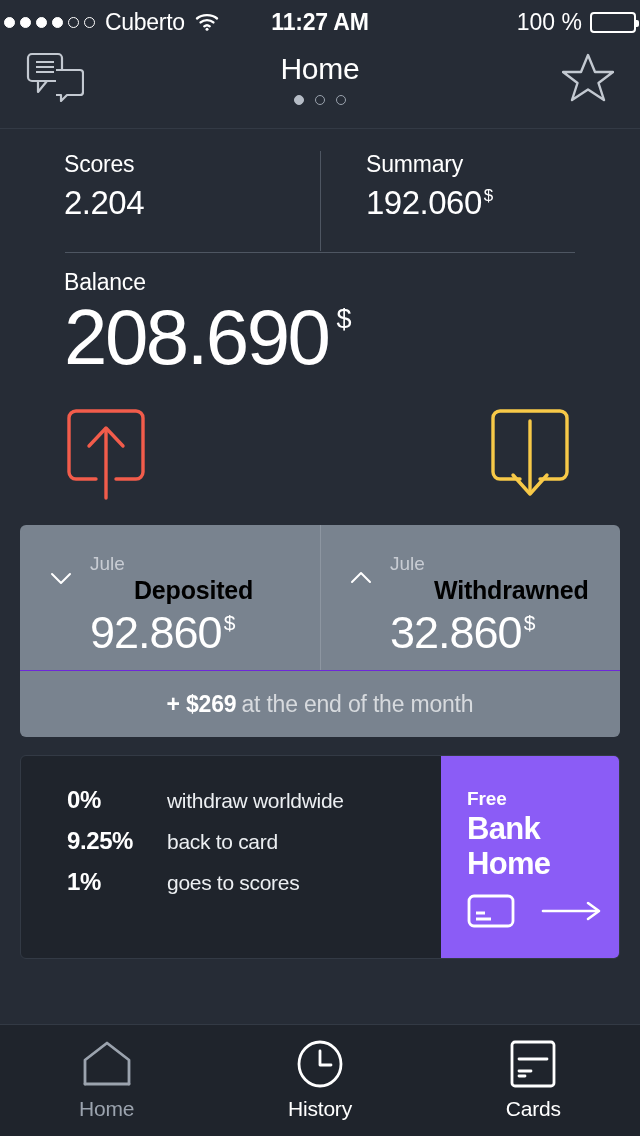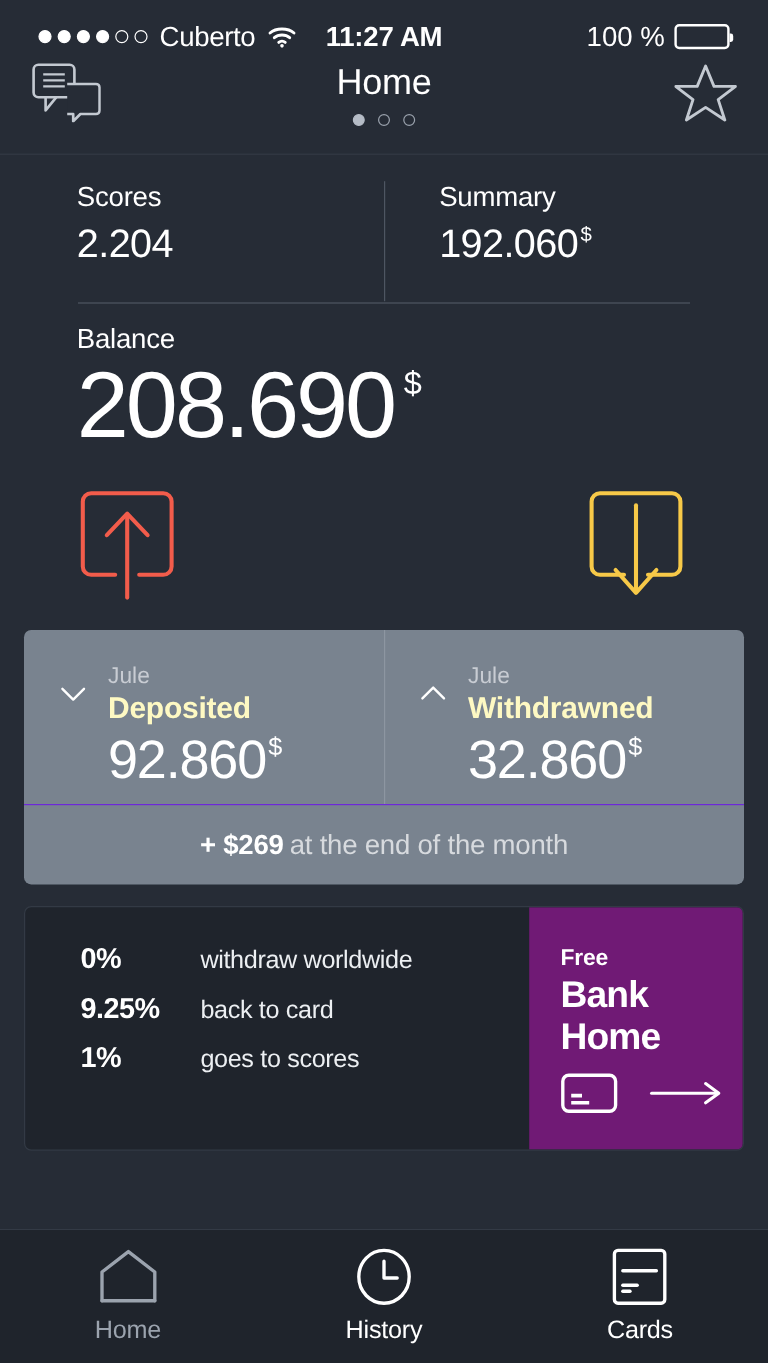--- a/index.html
+++ b/index.html
@@ -20,22 +20,22 @@
     display: flex;
     flex-direction: column;
     position: relative;
   }
 
   
   .statusbar {
     height: 44px;
     flex: 0 0 44px;
     display: flex;
-    align-items: flex-end;
-    padding: 0 32px;
+    align-items: center;
+    padding: 0 4px;
     box-sizing: border-box;
     position: relative;
   }
   .sb-left { display: flex; align-items: center; gap: 10px; }
   .sig-dots { display: flex; align-items: center; gap: 5px; }
   .sig-dot {
     width: 11px; height: 11px; border-radius: 50%;
     border: 1.6px solid #ffffff; box-sizing: border-box;
   }
   .sig-dot.on { background: #ffffff; }
@@ -147,21 +147,21 @@
   .panel-top { display: flex; flex: 1; position: relative; }
   .panel-col {
     flex: 1; padding: 28px 0 0 0; box-sizing: border-box;
     position: relative;
   }
   .panel-col-inner { padding-left: 28px; }
   .panel-col.right .panel-col-inner { padding-left: 28px; }
   .pc-head { display: flex; align-items: flex-start; gap: 16px; }
   .chev { width: 26px; height: 26px; margin-top: 12px; flex: 0 0 26px; }
   .pc-sub { font-size: 19px; color: #c8ccd3; font-weight: 400; line-height: 1.15; }
-  .pc-title { font-size: 25px; font-weight: 700; color: #fef9c3; letter-spacing: -0.2px; margin-top: 1px; }
+  .pc-title { font-size: 25px; font-weight: 700; color: #000000; letter-spacing: -0.2px; margin-top: 1px; margin-left: 44px; }
   .pc-amount {
     display: flex; align-items: flex-start;
     font-size: 45px; font-weight: 400; color: #ffffff;
     letter-spacing: -1px; margin-top: 2px; padding-left: 42px;
   }
   .pc-amount .cur2 { font-size: 21px; margin-left: 2px; margin-top: 4px; }
   .panel-vdiv {
     position: absolute; left: 50%; top: 0; bottom: 0; width: 1px;
     background: #8d96a1;
   }
@@ -186,21 +186,21 @@
   }
   .promo-left {
     flex: 1; padding: 30px 0 0 46px; box-sizing: border-box;
   }
   .promo-row { display: flex; align-items: baseline; margin-bottom: 13px; }
   .promo-pct {
     width: 100px; font-size: 24px; font-weight: 700; letter-spacing: -0.4px;
   }
   .promo-txt { font-size: 21px; font-weight: 400; color: #eceff2; letter-spacing: -0.3px; }
   .promo-right {
-    flex: 0 0 178px; background: #701a75;
+    flex: 0 0 178px; background: #8b5cf6;
     padding: 32px 0 18px 26px; box-sizing: border-box; cursor: pointer;
   }
   .promo-free { font-size: 19px; font-weight: 700; letter-spacing: -0.1px; }
   .promo-big {
     font-size: 31px; font-weight: 700; line-height: 1.07;
     letter-spacing: -0.7px; margin-top: 2px;
   }
   .promo-bottom { display: flex; align-items: center; gap: 26px; margin-top: 14px; }
 
   

